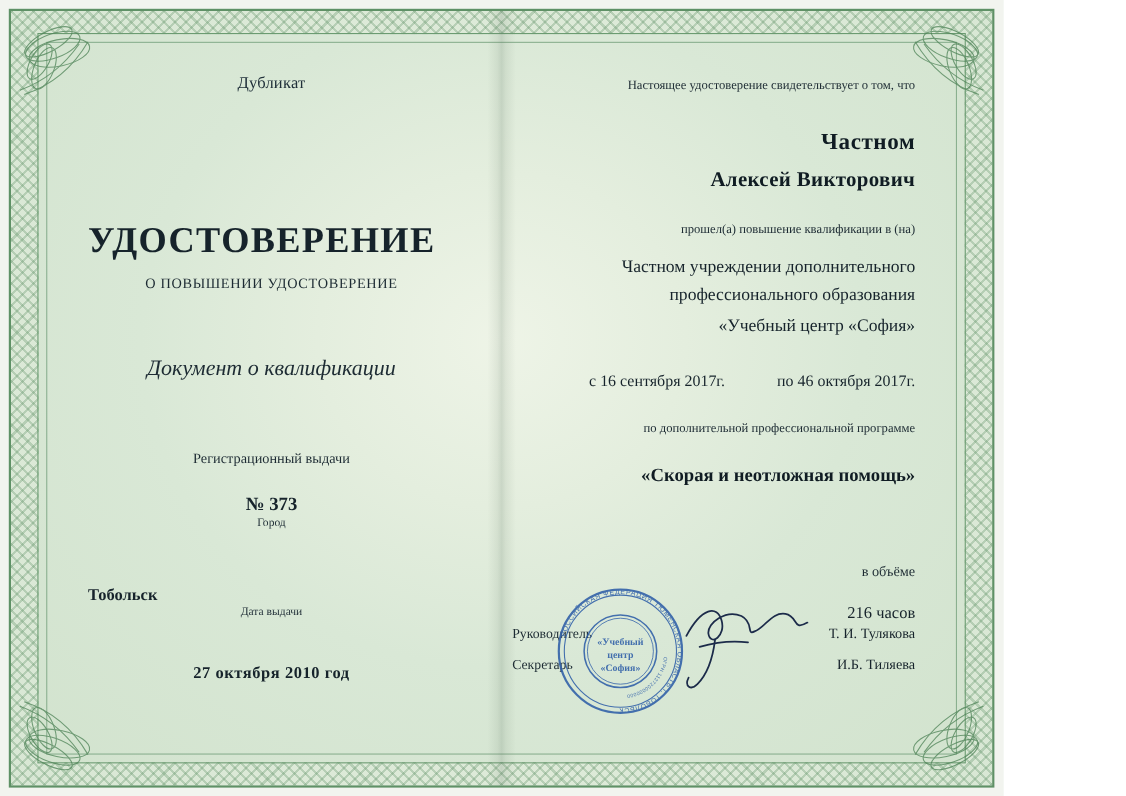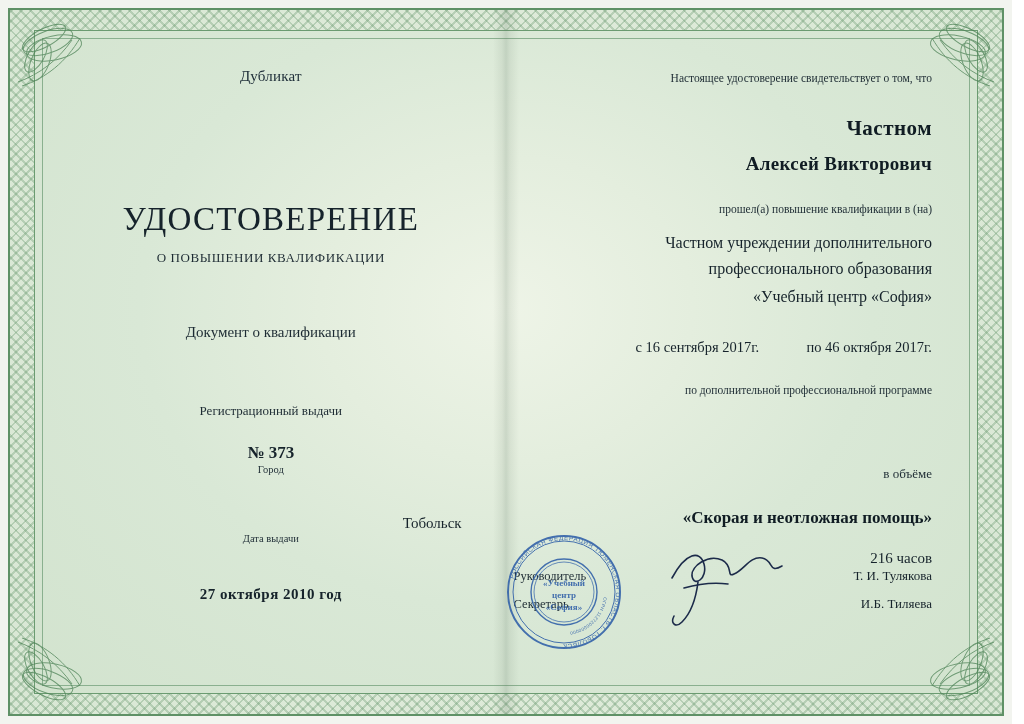--- a/index.html
+++ b/index.html
@@ -9,21 +9,21 @@
   }
   body {
     width: 1024px;
     height: 724px;
     overflow: hidden;
     font-family: "Liberation Serif", serif;
   }
 
   #certificate {
     position: relative;
-    width: 1012px;
+    width: 912px;
     height: 724px;
     background:
       radial-gradient(ellipse at 50% 45%, #e8f0e2 0%, #dfeadb 35%, #d6e5d2 60%, #cfe0cb 100%);
     box-sizing: border-box;
   }
 
   
   .paper-edge {
     position: absolute;
     inset: 0;
@@ -109,24 +109,23 @@
     letter-spacing: 0.2px;
   }
   .dup-country {
     font-size: 11.5px;
     color: #20303a;
     letter-spacing: 0.6px;
     margin-top: 5px;
   }
 
   .udost-title {
-    text-align: center;
     margin-top: 116px;
     font-size: 33px;
-    font-weight: normal;
+    font-weight: bold;
     letter-spacing: 1.2px;
     color: #16232b;
   }
   .udost-sub {
     text-align: center;
     margin-top: 12px;
     font-size: 13px;
     letter-spacing: 0.6px;
     color: #1d2b33;
   }
@@ -135,21 +134,22 @@
     margin-top: 20px;
     font-size: 15px;
     font-weight: bold;
     letter-spacing: 3.5px;
     color: #a8423c;
     font-family: "Liberation Serif", serif;
   }
   .doc-kind {
     text-align: center;
     margin-top: 58px;
-    font-size: 15px;
+    font-size: 20px;
+    font-style: italic;
     color: #1d2b33;
   }
   .reg-label {
     text-align: center;
     margin-top: 62px;
     font-size: 13px;
     color: #1d2b33;
   }
   .reg-number {
     text-align: center;
@@ -158,24 +158,24 @@
     font-weight: bold;
     color: #16232b;
   }
   .small-caption {
     text-align: center;
     font-size: 10.5px;
     color: #25333b;
     margin-top: 1px;
   }
   .city {
-    text-align: right;
-    margin-top: 40px;
+    text-align: left;
+    margin-top: 52px;
     font-size: 15px;
-    font-weight: normal;
+    font-weight: bold;
     color: #16232b;
   }
   .date-issued {
     text-align: center;
     margin-top: 42px;
     font-size: 15px;
     font-weight: bold;
     letter-spacing: 0.5px;
     color: #16232b;
   }
@@ -350,21 +350,21 @@
   <div class="fold"></div>
 
   <div class="content">
 
     <div class="page left">
       <div class="dup-block">
         <div class="dup-title">Дубликат</div>
       </div>
 
       <div class="udost-title">УДОСТОВЕРЕНИЕ</div>
-      <div class="udost-sub">О ПОВЫШЕНИИ КВАЛИФИКАЦИИ</div>
+      <div class="udost-sub">О ПОВЫШЕНИИ УДОСТОВЕРЕНИЕ</div>
 
       <div class="doc-kind">Документ о квалификации</div>
 
       <div class="reg-label">Регистрационный выдачи</div>
       <div class="reg-number">№ 373</div>
       <div class="small-caption">Город</div>
 
       <div class="city">Тобольск</div>
       <div class="small-caption">Дата выдачи</div>
 
@@ -383,23 +383,23 @@
       <div class="r-center org-line second">профессионального образования</div>
       <div class="r-center org-line third">«Учебный центр «София»</div>
 
       <div class="r-center period">
         <span>с 16 сентября  2017г.</span>
         <span class="gap"></span>
         <span>по 46 октября 2017г.</span>
       </div>
 
       <div class="r-center prog-label">по дополнительной профессиональной программе</div>
+      <div class="r-center prog-name">«Скорая и неотложная помощь»</div>
+
       <div class="r-center volume-label">в объёме</div>
-
-      <div class="r-center prog-name">«Скорая и неотложная помощь»</div>
       <div class="r-center volume-value">216 часов</div>
 
       <div class="signature-block">
         <svg class="handsign" viewBox="0 0 130 86">
           <g fill="none" stroke="#1c2b4a" stroke-width="1.6" stroke-linecap="round">
             <path d="M8 34 C 22 8, 36 6, 40 20 C 44 34, 30 44, 28 32 C 27 22, 44 10, 58 16 C 70 22, 62 34, 70 30 C 80 26, 86 12, 98 14 C 110 16, 104 30, 118 22"></path>
             <path d="M20 44 C 34 40, 48 38, 64 40"></path>
             <path d="M34 38 C 32 54, 28 68, 18 78 C 12 84, 6 80, 10 72"></path>
           </g>
         </svg>

